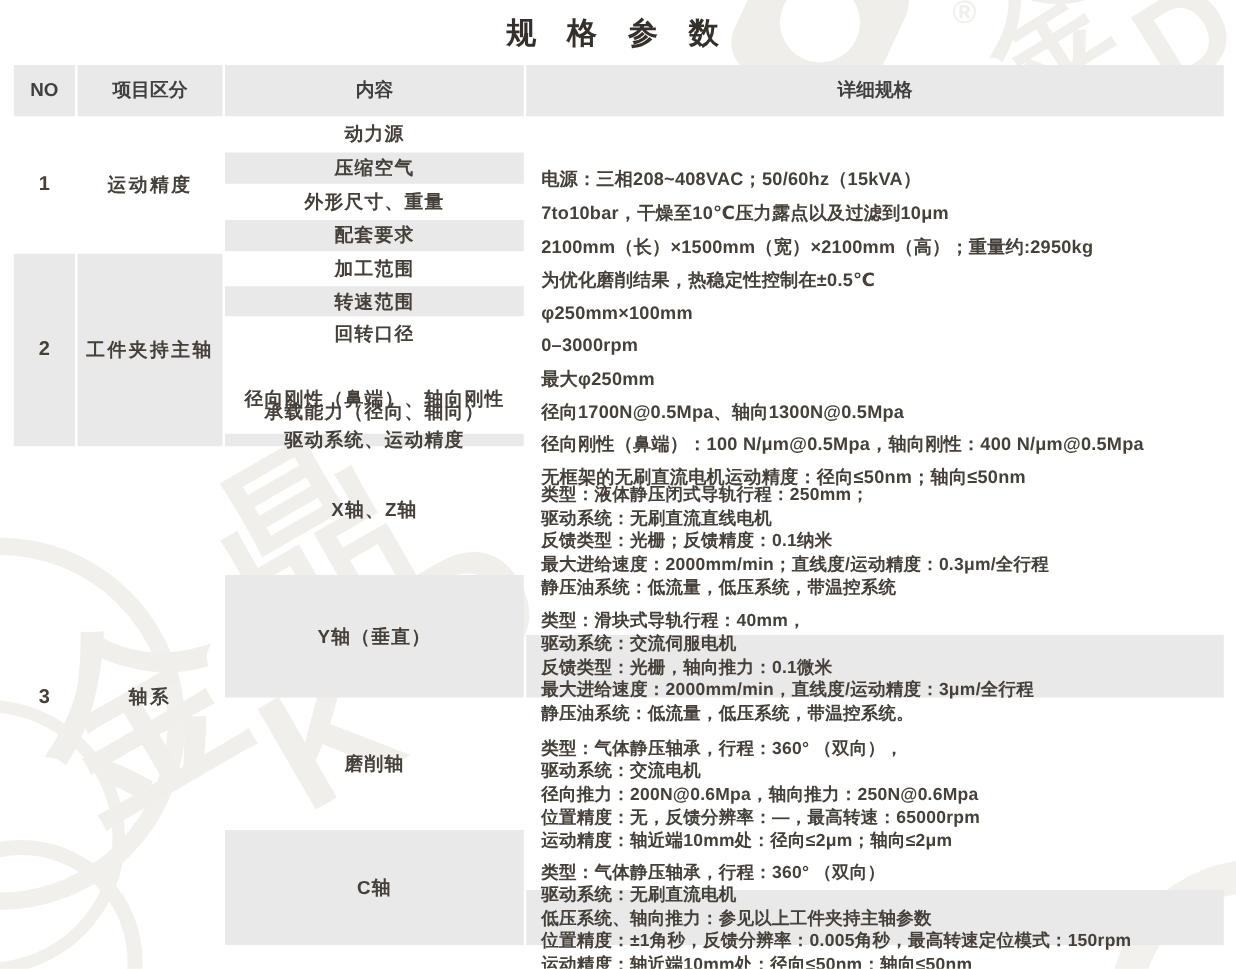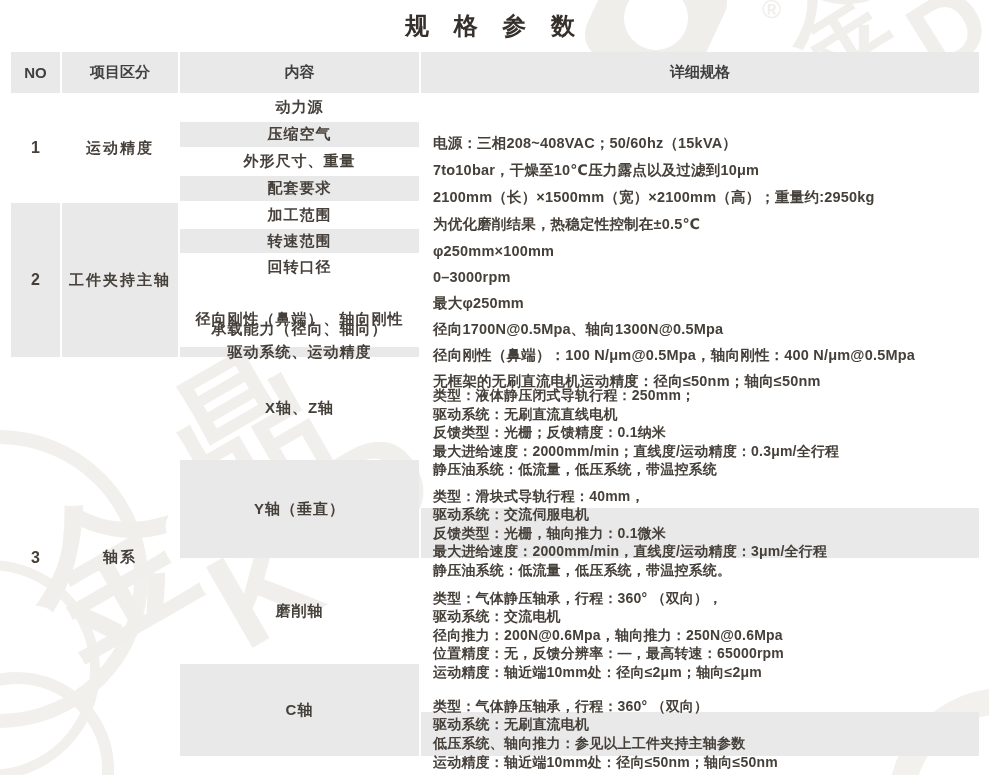--- a/index.html
+++ b/index.html
@@ -137,16 +137,17 @@
     <div>径向推力：200N@0.6Mpa，轴向推力：250N@0.6Mpa</div>
     <div>位置精度：无，反馈分辨率：—，最高转速：65000rpm</div>
     <div>运动精度：轴近端10mm处：径向≤2μm；轴向≤2μm</div>
   </div>
 
   <div class="cell label gray" style="grid-row:15;grid-column:3;">C轴</div>
   <div class="cell detail multi gray" style="grid-row:15;grid-column:4;">
     <div>类型：气体静压轴承，行程：360° （双向）</div>
     <div>驱动系统：无刷直流电机</div>
     <div>低压系统、轴向推力：参见以上工件夹持主轴参数</div>
+    <div>位置精度：±1角秒，反馈分辨率：0.005角秒，最高转速定位模式：150rpm</div>
     <div>运动精度：轴近端10mm处：径向≤50nm；轴向≤50nm</div>
   </div>
 
 </div>
 
 </body></html>

